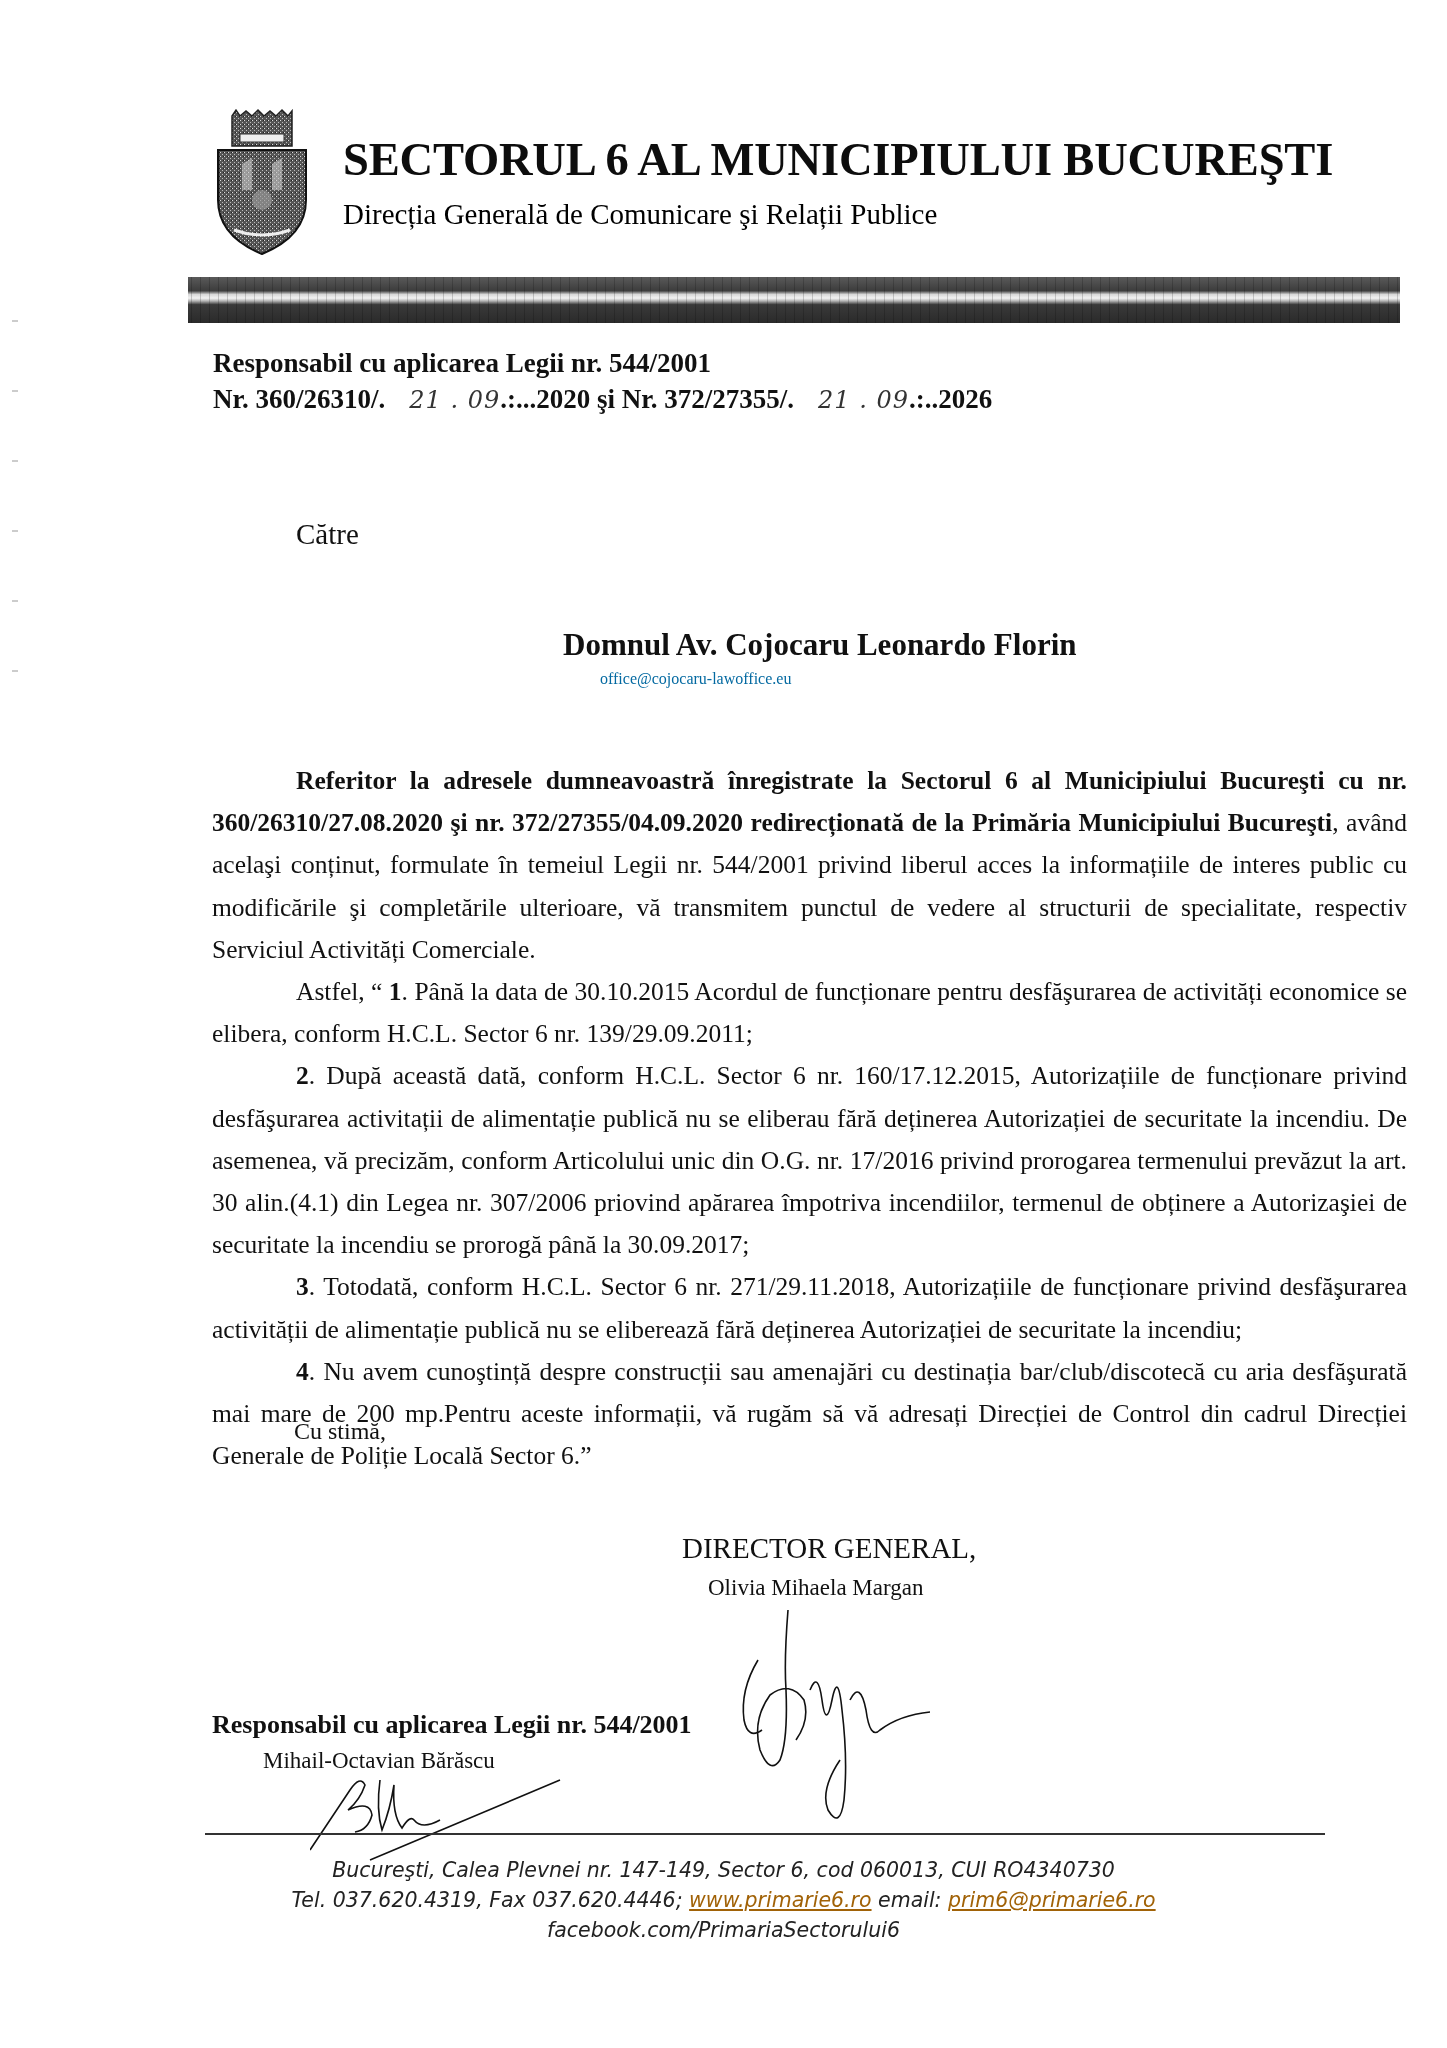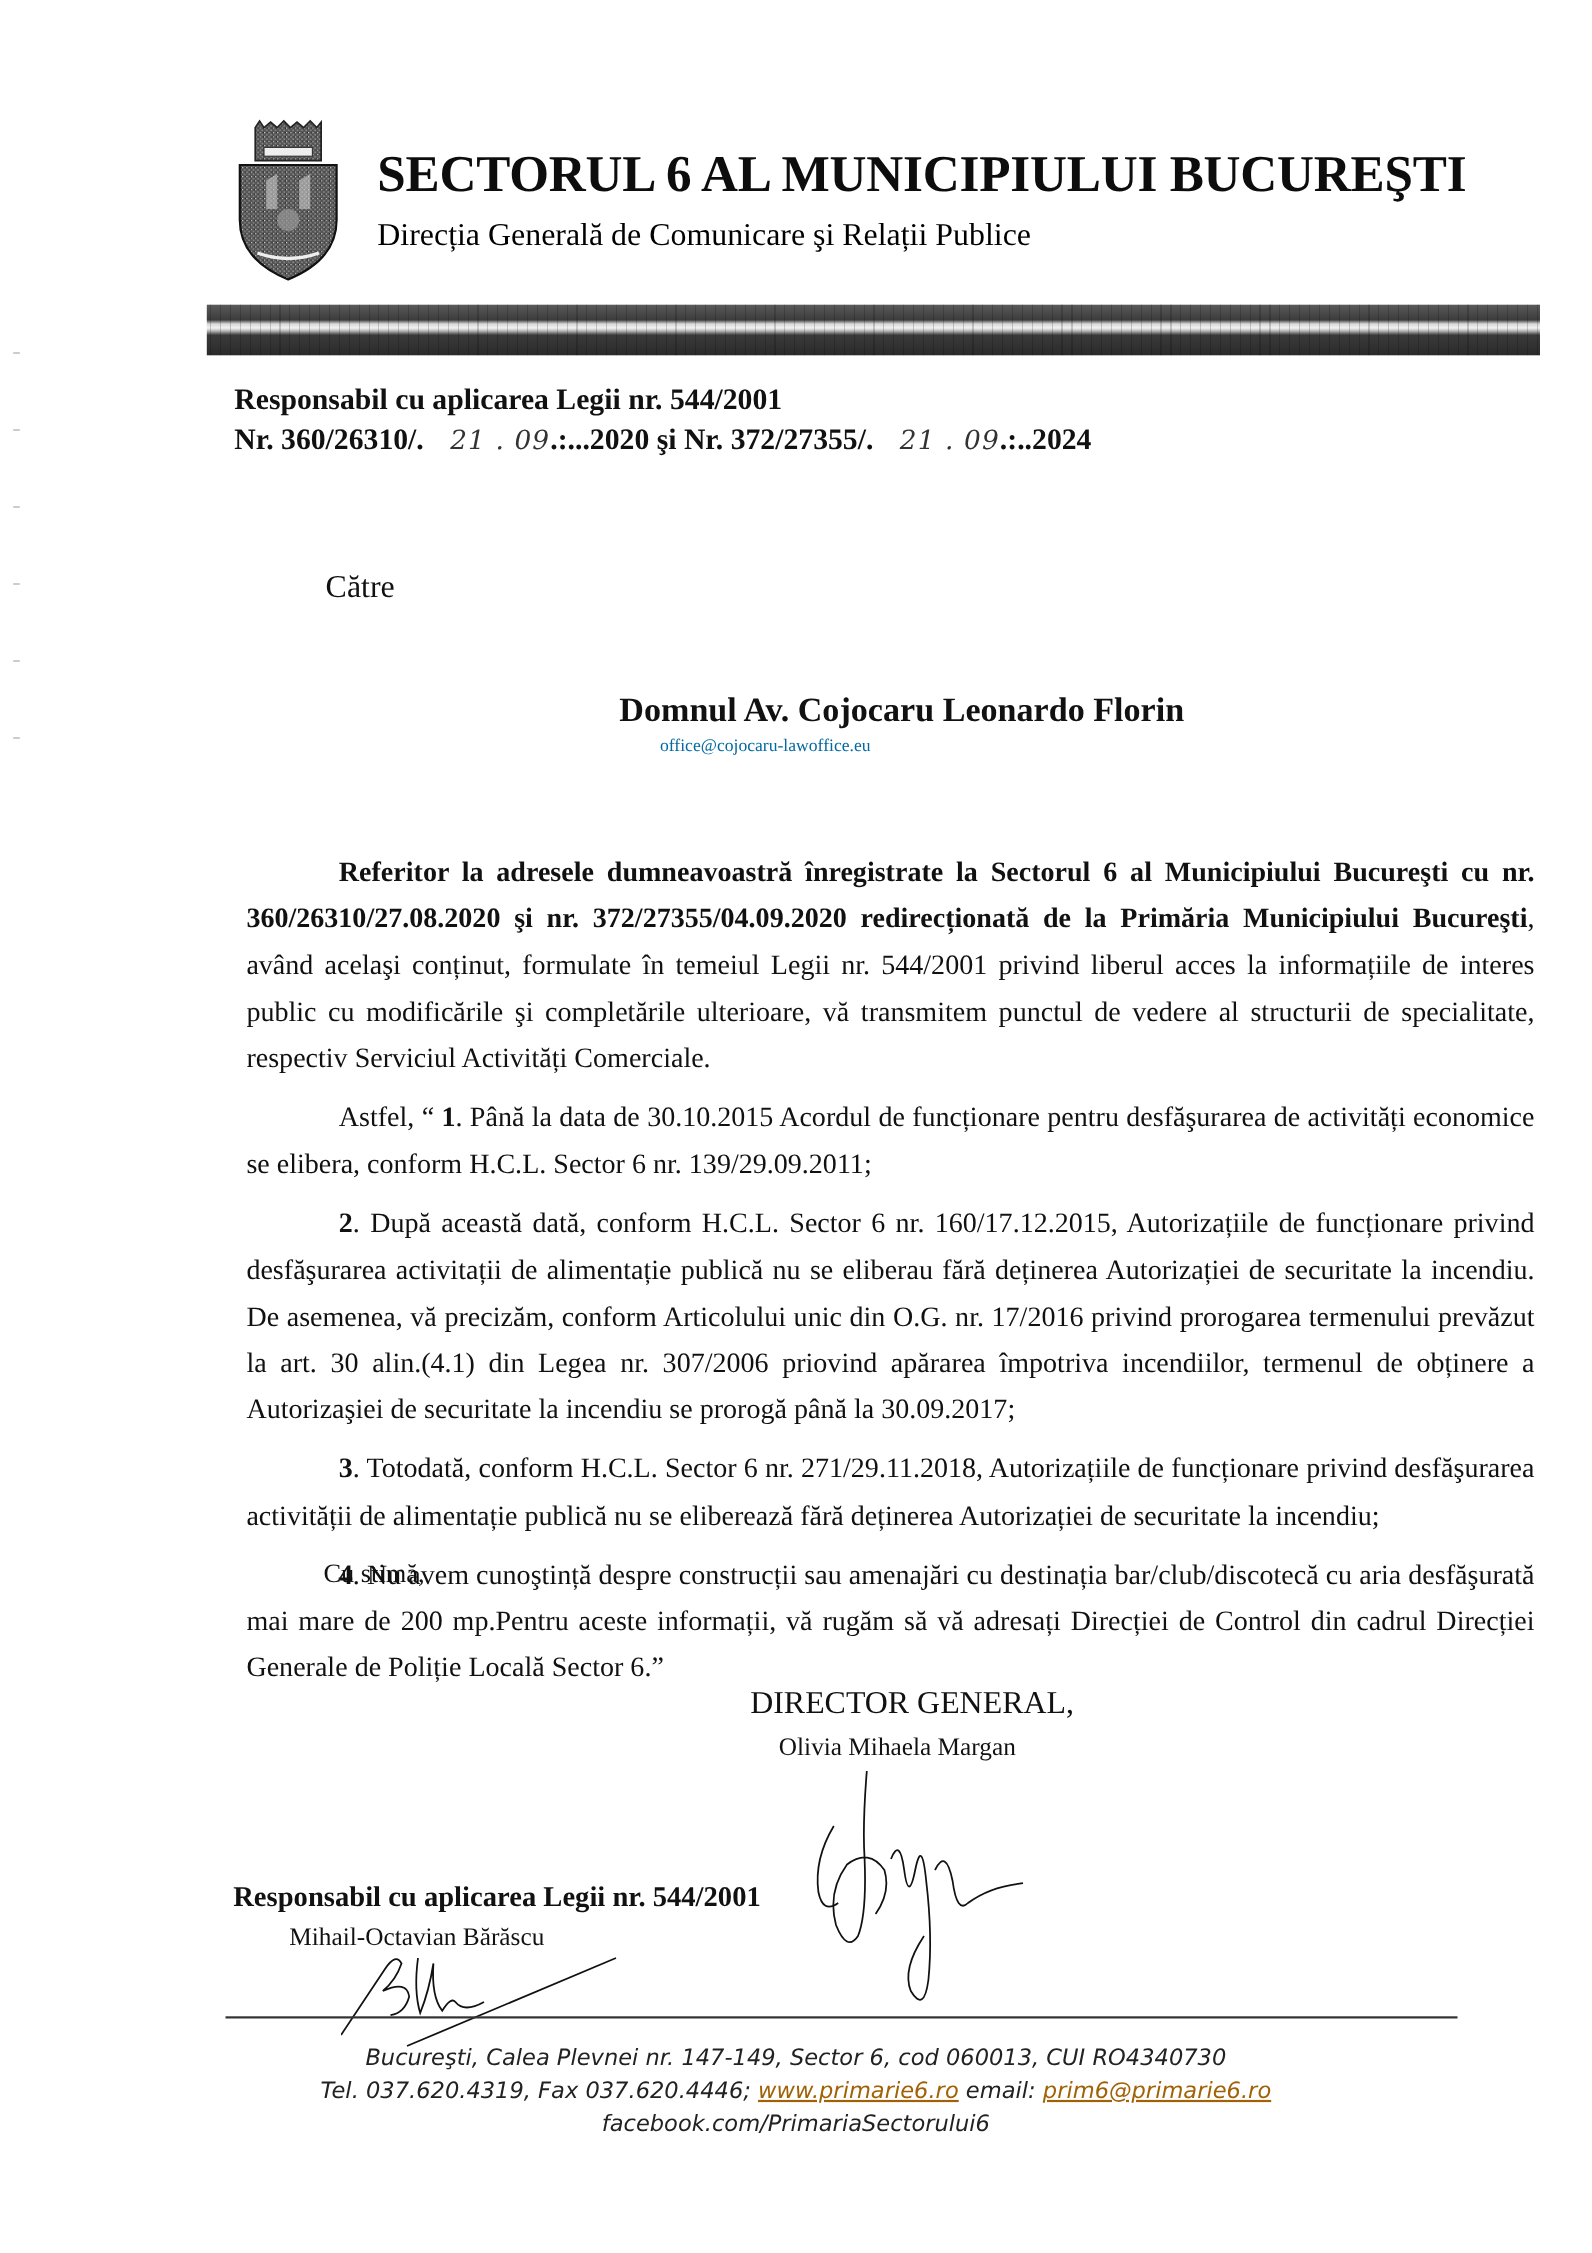--- a/index.html
+++ b/index.html
@@ -20,21 +20,21 @@
   .reg { left: 213px; top: 345px; font-size: 27px; font-weight: bold; line-height: 36px; white-space: nowrap; }
   .hand { font-family: "DejaVu Serif", serif; font-style: italic; font-weight: normal; font-size: 24px; color: #333; letter-spacing: 1px; margin-left: 24px; }
 
   .catre { left: 296px; top: 518px; font-size: 29px; }
 
   .addressee { left: 563px; top: 627px; font-size: 31px; font-weight: bold; white-space: nowrap; }
   .email-to { left: 600px; top: 670px; font-size: 16px; white-space: nowrap; color: #0369a1; }
 
   
   .body-text { left: 212px; top: 760px; width: 1195px; font-size: 25.5px; line-height: 42.2px; text-align: justify; }
-  .body-text p { margin: 12px; text-indent: 84px; }
+  .body-text p { margin: 0; text-indent: 84px; }
   .b { font-weight: bold; }
 
   .cu-stima { left: 294px; top: 1418px; font-size: 24px; }
   .dir-title { left: 682px; top: 1532px; font-size: 29px; white-space: nowrap; }
   .dir-name { left: 708px; top: 1575px; font-size: 23px; white-space: nowrap; }
 
   .resp2 { left: 212px; top: 1710px; font-size: 26px; font-weight: bold; white-space: nowrap; }
   .resp2-name { left: 263px; top: 1748px; font-size: 23px; white-space: nowrap; }
 
   .sig-director { left: 700px; top: 1600px; width: 320px; height: 240px; }
@@ -75,21 +75,21 @@
     <path d="M22 122 Q50 132 78 122" stroke="#eee" stroke-width="3" fill="none"></path>
   </svg>
 </div>
 <div class="abs org-title">SECTORUL 6 AL MUNICIPIULUI BUCUREŞTI</div>
 <div class="abs org-subtitle">Direcția Generală de Comunicare şi Relații Publice</div>
 <div class="abs band"></div>
 
 <div class="abs reg">
   <div>Responsabil cu aplicarea Legii nr. 544/2001</div>
   <div>
-    <span>Nr. 360/26310/</span><span>.</span><span class="hand">21 . 09</span><span>.:...</span><span>2020 şi Nr. 372/27355/</span><span>.</span><span class="hand">21 . 09</span><span>.:..</span><span>2024</span>
+    <span>Nr. 360/26310/</span><span>.</span><span class="hand">21 . 09</span><span>.:...</span><span>2020 şi Nr. 372/27355/</span><span>.</span><span class="hand">21 . 09</span><span>.:..</span><span>2026</span>
   </div>
 </div>
 
 <div class="abs catre">Către</div>
 <div class="abs addressee">Domnul Av. Cojocaru Leonardo Florin</div>
 <div class="abs email-to">office@cojocaru-lawoffice.eu</div>
 
 <div class="abs body-text">
   <p><span class="b">Referitor la adresele dumneavoastră înregistrate la Sectorul 6 al Municipiului Bucureşti cu nr. 360/26310/27.08.2020 şi nr. 372/27355/04.09.2020 redirecționată de la Primăria Municipiului Bucureşti</span><span>, având acelaşi conținut, formulate în temeiul Legii nr. 544/2001 privind liberul acces la informațiile de interes public cu modificările şi completările ulterioare, vă transmitem punctul de vedere al structurii de specialitate, respectiv Serviciul Activități Comerciale.</span></p>
   <p><span>Astfel, “ </span><span class="b">1</span><span>. Până la data de 30.10.2015 Acordul de funcționare pentru desfăşurarea de activități economice se elibera, conform H.C.L. Sector 6 nr. 139/29.09.2011;</span></p>

